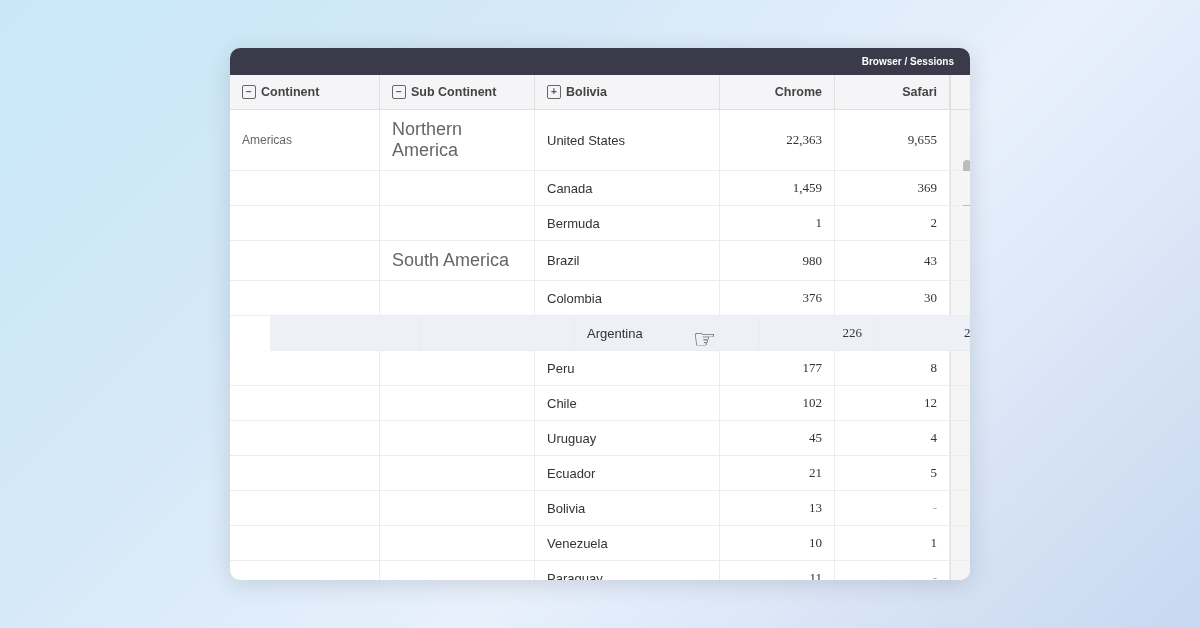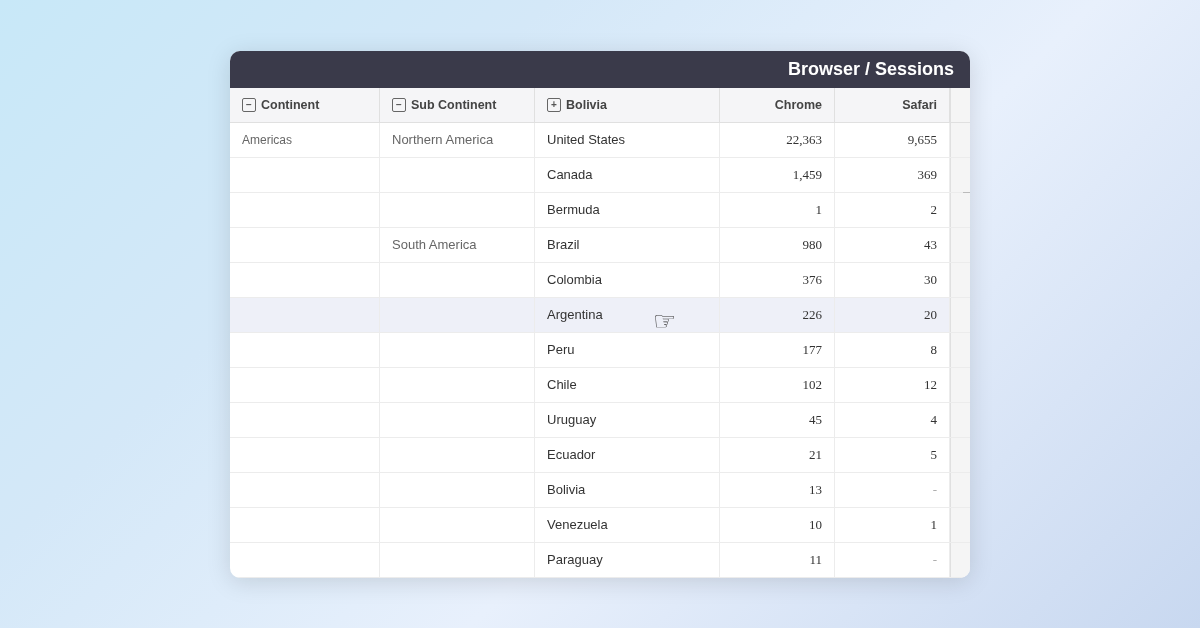--- a/index.html
+++ b/index.html
@@ -20,21 +20,21 @@
       border-radius: 10px;
       box-shadow: 0 4px 24px rgba(0,0,0,0.13);
       overflow: hidden;
     }
 
     .top-header {
       background: #3a3a4a;
       color: #fff;
       text-align: right;
       padding: 8px 16px;
-      font-size: 18px;
+      font-size: 10px;
       font-weight: 600;
     }
 
     .col-headers {
       display: grid;
       grid-template-columns: 150px 155px 185px 115px 115px 30px;
       background: #f5f5f7;
       border-bottom: 1px solid #e0e0e0;
     }
 
@@ -80,20 +80,21 @@
     .data-row {
       display: grid;
       grid-template-columns: 150px 155px 185px 115px 115px 30px;
       border-bottom: 1px solid #ececec;
       font-size: 13px;
       color: #333;
     }
 
     .data-row.highlighted {
       background: #eef0f8;
+      margin-left: 40px;
     }
 
     .data-row.cursor-row {
       background: #eef0f8;
       position: relative;
     }
 
     .cell {
       padding: 9px 12px;
       border-right: 1px solid #ececec;
@@ -131,21 +132,21 @@
       top: 20px;
     }
 
     .continent-label {
       color: #666;
       font-size: 12px;
     }
 
     .sub-continent-label {
       color: #666;
-      font-size: 13px;
+      font-size: 18px;
     }
 
     
     .cursor-icon {
       position: absolute;
       left: 118px;
       top: 8px;
       font-size: 26px;
       pointer-events: none;
       z-index: 10;

